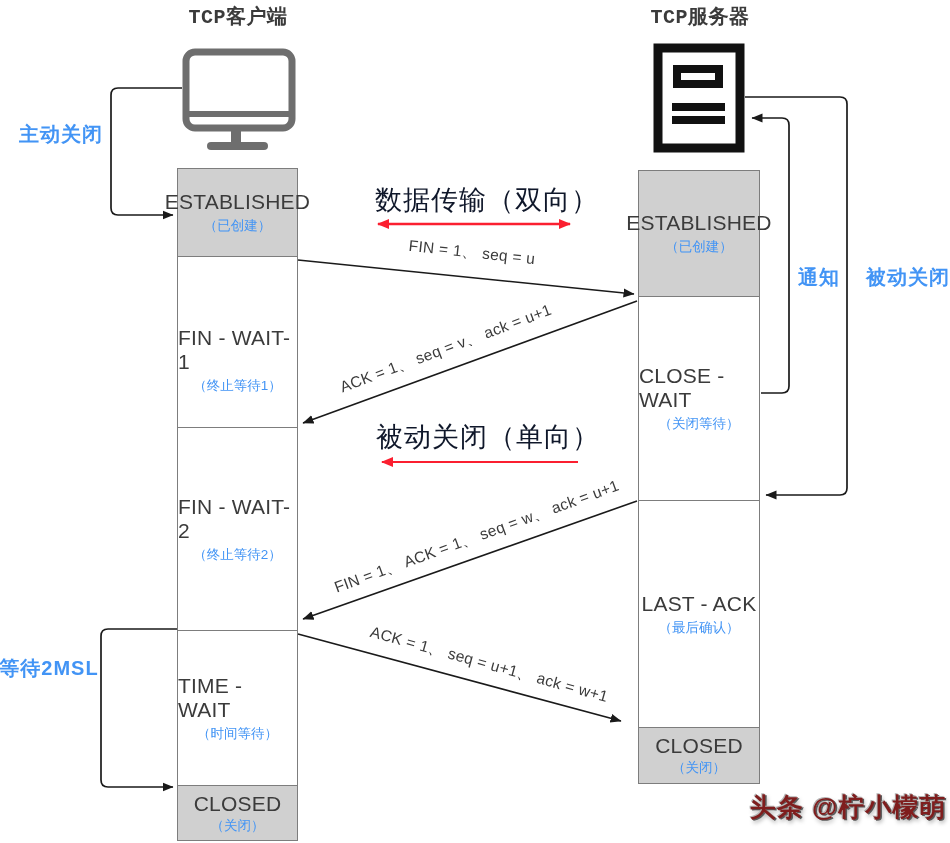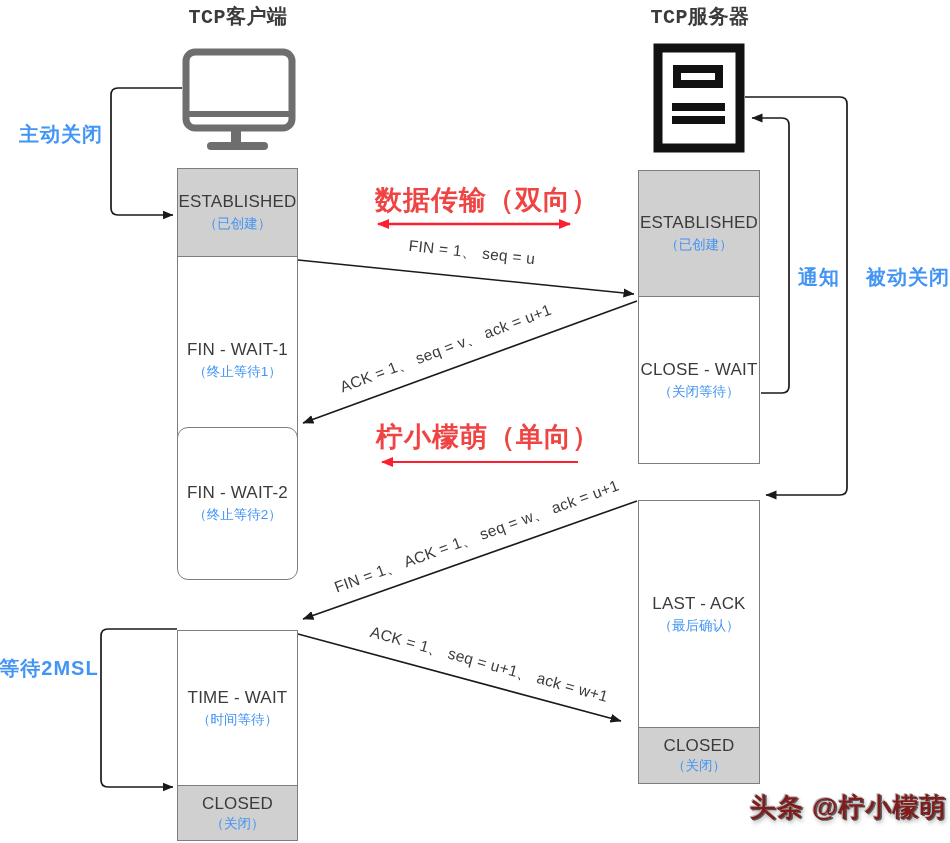--- a/index.html
+++ b/index.html
@@ -10,23 +10,23 @@
   .abs{position:absolute;}
   .centered{transform:translate(-50%,-50%);white-space:nowrap;}
   .col-title{font-size:20px;font-weight:bold;color:#3b3b3b;letter-spacing:.5px;font-family:Liberation Mono, monospace;}
   .state-box{
     position:absolute;left:177px;width:121px;box-sizing:border-box;
     border:1.5px solid #7d7d7d;background:#fff;
     display:flex;flex-direction:column;align-items:center;justify-content:center;gap:3px;
   }
   .state-box.right-col{left:638px;width:122px;}
   .state-box.shaded{background:#d0d0d0;}
-  .state-main{font-size:17px;color:#3b3b3b;letter-spacing:.2px;}
+  .state-main{font-size:21px;color:#3b3b3b;letter-spacing:.2px;}
   .state-sub{font-size:13.5px;color:#4294f5;}
-  .red-label{font-size:27px;font-weight:bold;color:#ef4444;letter-spacing:1px;}
+  .red-label{font-size:27px;font-weight:normal;color:#0f172a;letter-spacing:1px;}
   .blue-label{font-size:20px;font-weight:bold;color:#4294f5;letter-spacing:1px;}
   .msg-label{font-size:15.5px;color:#3b3b3b;letter-spacing:.3px;white-space:nowrap;}
   .watermark{
     font-size:26px;font-weight:bold;color:#7f1d1d;letter-spacing:1px;
     text-shadow:-1px -1px 0 #b5b5b5, 1.5px 1.5px 0 #5a5a5a, 2px 3px 4px rgba(0,0,0,.35);
   }
   svg{display:block;}
 </style>
 </head>
 <body>
@@ -55,38 +55,38 @@
   </div>
 
   <div class="state-box shaded" style="top:168px;height:89px;">
     <div class="state-main">ESTABLISHED</div>
     <div class="state-sub">（已创建）</div>
   </div>
   <div class="state-box" style="top:256px;height:208px;">
     <div class="state-main">FIN - WAIT-1</div>
     <div class="state-sub">（终止等待1）</div>
   </div>
-  <div class="state-box" style="top:427px;height:153px;border-radius:11px;">
+  <div class="state-box" style="top:427px;height:204px;">
     <div class="state-main">FIN - WAIT-2</div>
     <div class="state-sub">（终止等待2）</div>
   </div>
   <div class="state-box" style="top:630px;height:156px;">
     <div class="state-main">TIME - WAIT</div>
     <div class="state-sub">（时间等待）</div>
   </div>
   <div class="state-box shaded" style="top:785px;height:56px;gap:1px;">
     <div class="state-main">CLOSED</div>
     <div class="state-sub">（关闭）</div>
   </div>
 
   <div class="state-box right-col shaded" style="top:170px;height:127px;">
     <div class="state-main">ESTABLISHED</div>
     <div class="state-sub">（已创建）</div>
   </div>
-  <div class="state-box right-col" style="top:296px;height:168px;">
+  <div class="state-box right-col" style="top:296px;height:205px;">
     <div class="state-main">CLOSE - WAIT</div>
     <div class="state-sub">（关闭等待）</div>
   </div>
   <div class="state-box right-col" style="top:500px;height:228px;">
     <div class="state-main">LAST - ACK</div>
     <div class="state-sub">（最后确认）</div>
   </div>
   <div class="state-box right-col shaded" style="top:727px;height:57px;gap:1px;">
     <div class="state-main">CLOSED</div>
     <div class="state-sub">（关闭）</div>
@@ -117,21 +117,21 @@
     <path d="M 637 501 L 303 619" fill="none" stroke="#1a1a1a" stroke-width="1.6" marker-end="url(#ab)"></path>
 
     <path d="M 298 634 L 621 721" fill="none" stroke="#1a1a1a" stroke-width="1.6" marker-end="url(#ab)"></path>
 
     <line x1="378" y1="224" x2="570" y2="224" stroke="#fb1f30" stroke-width="2.4" marker-start="url(#ar)" marker-end="url(#ar)"></line>
 
     <line x1="578" y1="462" x2="382" y2="462" stroke="#fb1f30" stroke-width="2" marker-end="url(#ar)"></line>
   </svg>
 
   <div class="abs centered red-label" style="left:487px;top:200px;">数据传输（双向）</div>
-  <div class="abs centered red-label" style="left:488px;top:437px;">柠小檬萌（单向）</div>
+  <div class="abs centered red-label" style="left:488px;top:437px;">被动关闭（单向）</div>
 
   <div class="abs centered blue-label" style="left:61px;top:134px;">主动关闭</div>
   <div class="abs centered blue-label" style="left:49px;top:668px;">等待2MSL</div>
   <div class="abs centered blue-label" style="left:819px;top:277px;">通知</div>
   <div class="abs centered blue-label" style="left:908px;top:277px;">被动关闭</div>
 
   <div class="abs msg-label" style="left:472px;top:253px;transform:translate(-50%,-50%) rotate(6deg);">FIN = 1、 seq = u</div>
   <div class="abs msg-label" style="left:446px;top:349px;transform:translate(-50%,-50%) rotate(-20.5deg);">ACK = 1、 seq = v、 ack = u+1</div>
   <div class="abs msg-label" style="left:477px;top:537px;transform:translate(-50%,-50%) rotate(-20deg);">FIN = 1、 ACK = 1、 seq = w、 ack = u+1</div>
   <div class="abs msg-label" style="left:489px;top:665px;transform:translate(-50%,-50%) rotate(15.5deg);">ACK = 1、 seq = u+1、 ack = w+1</div>

